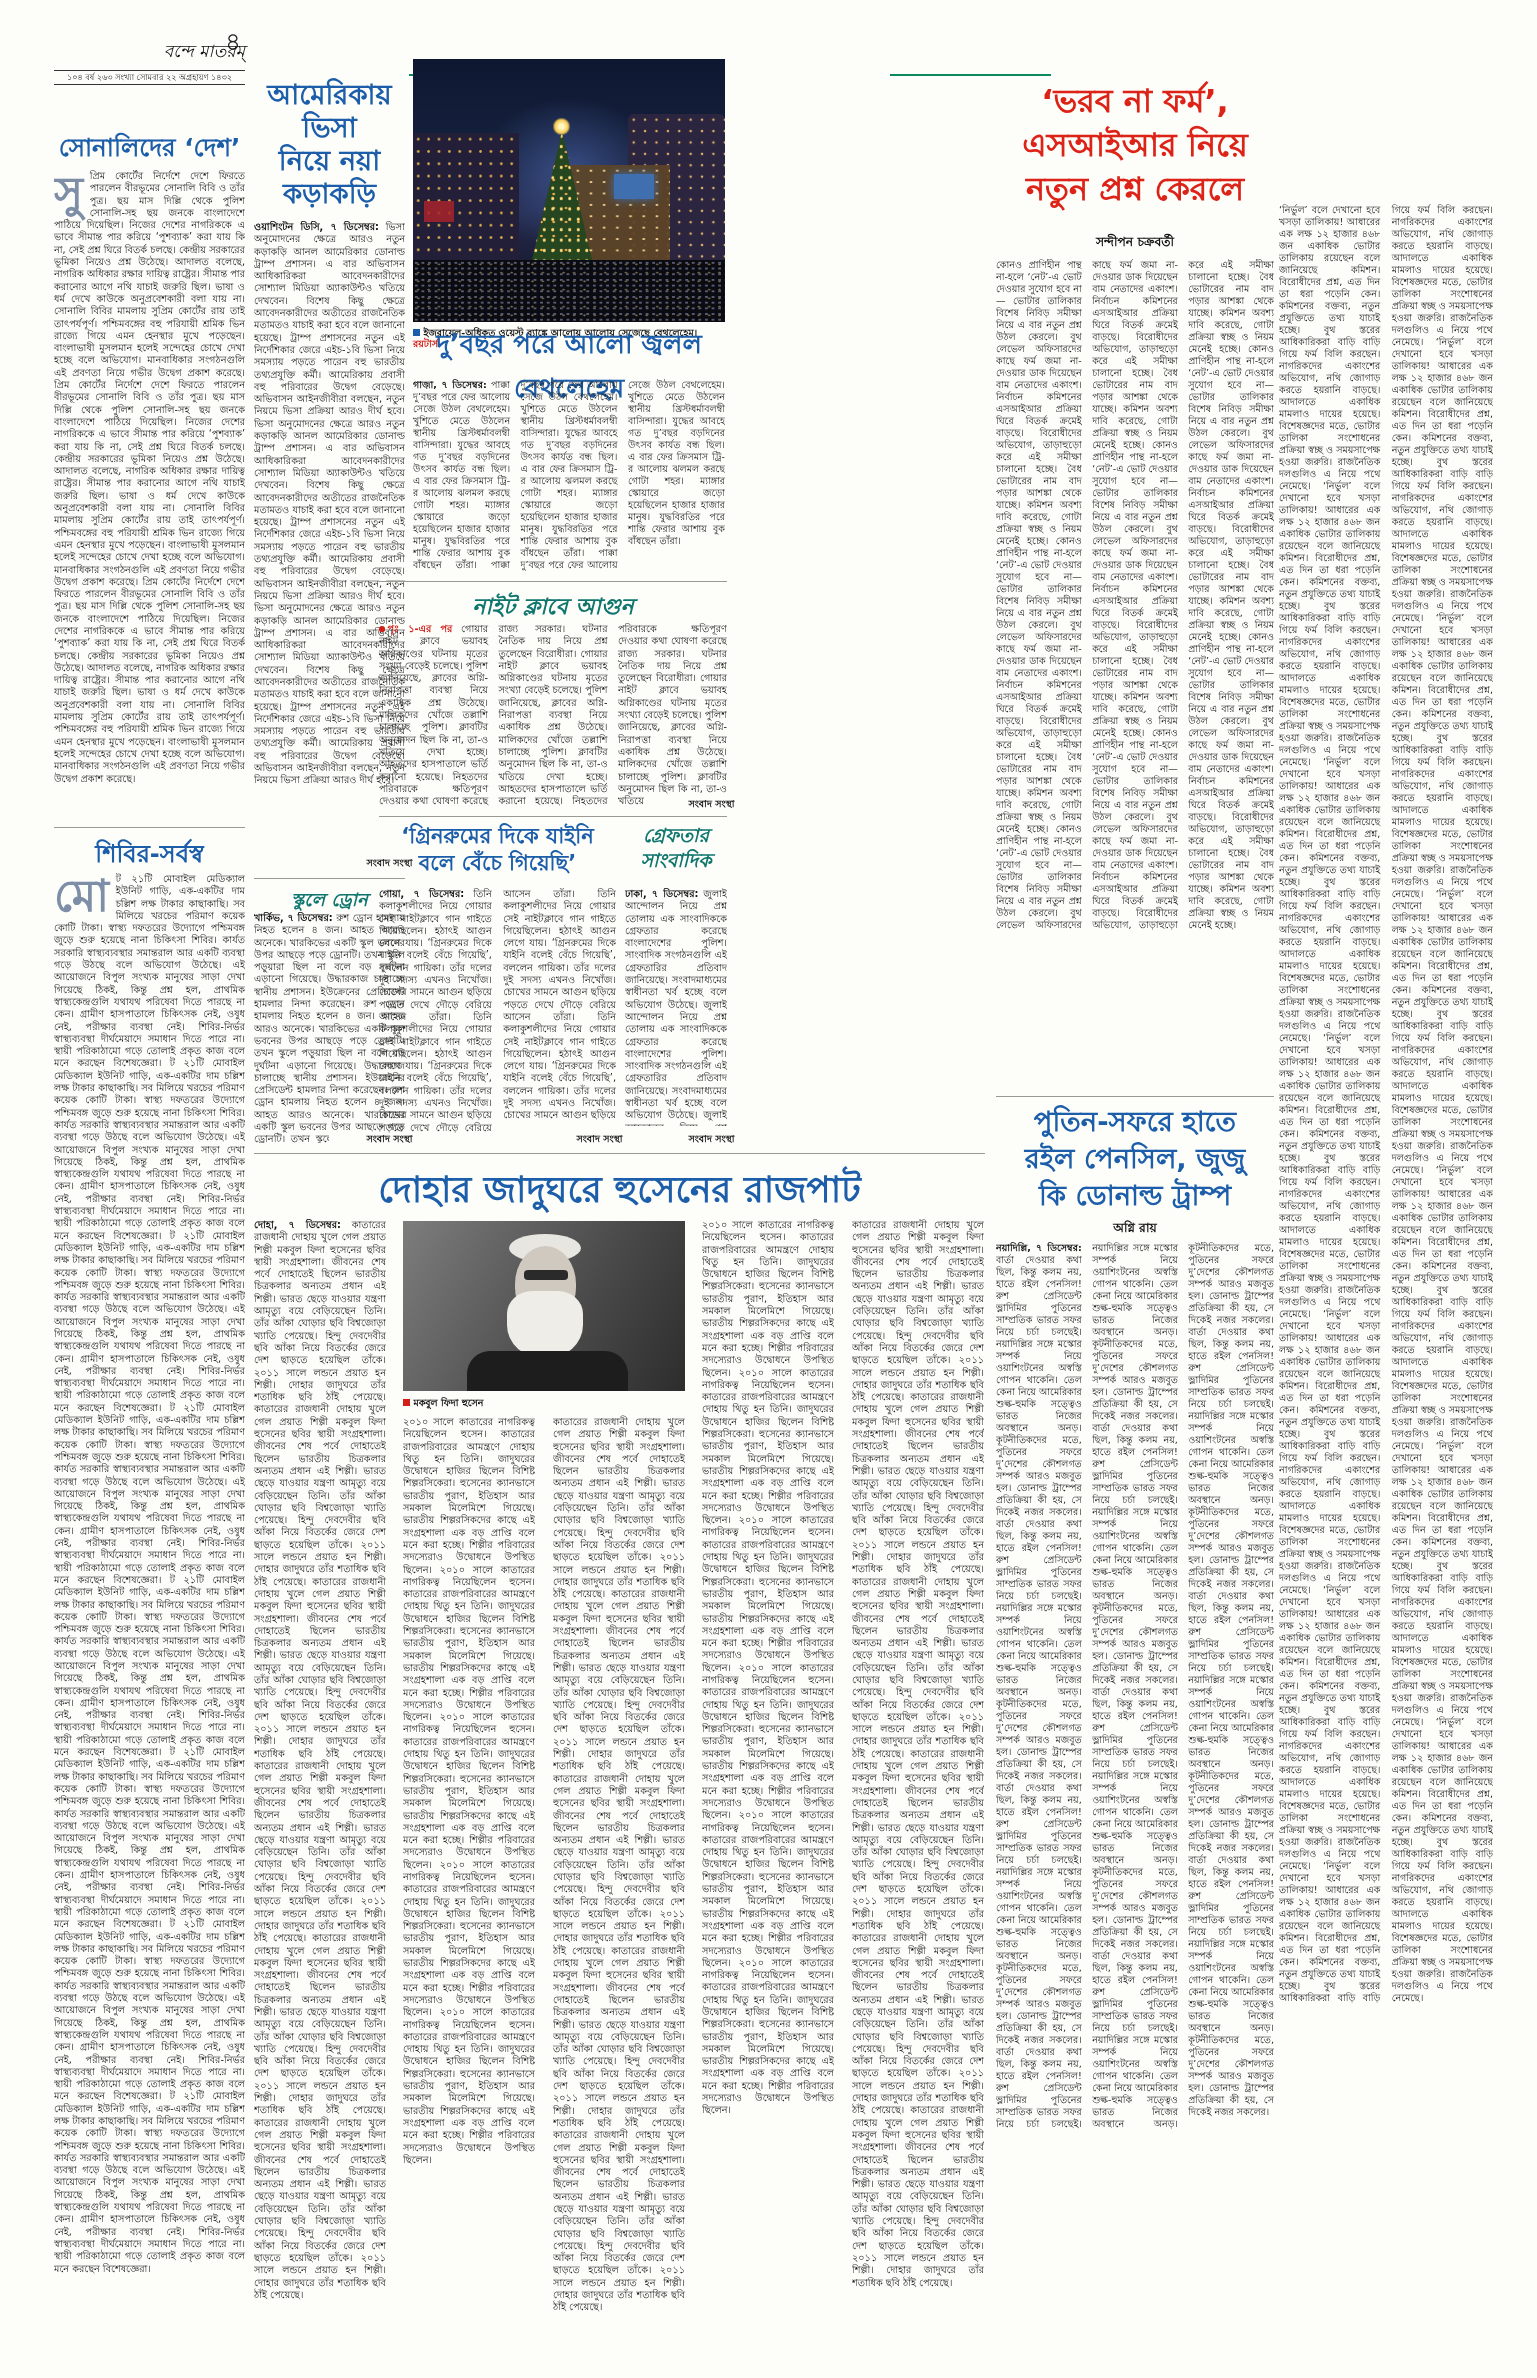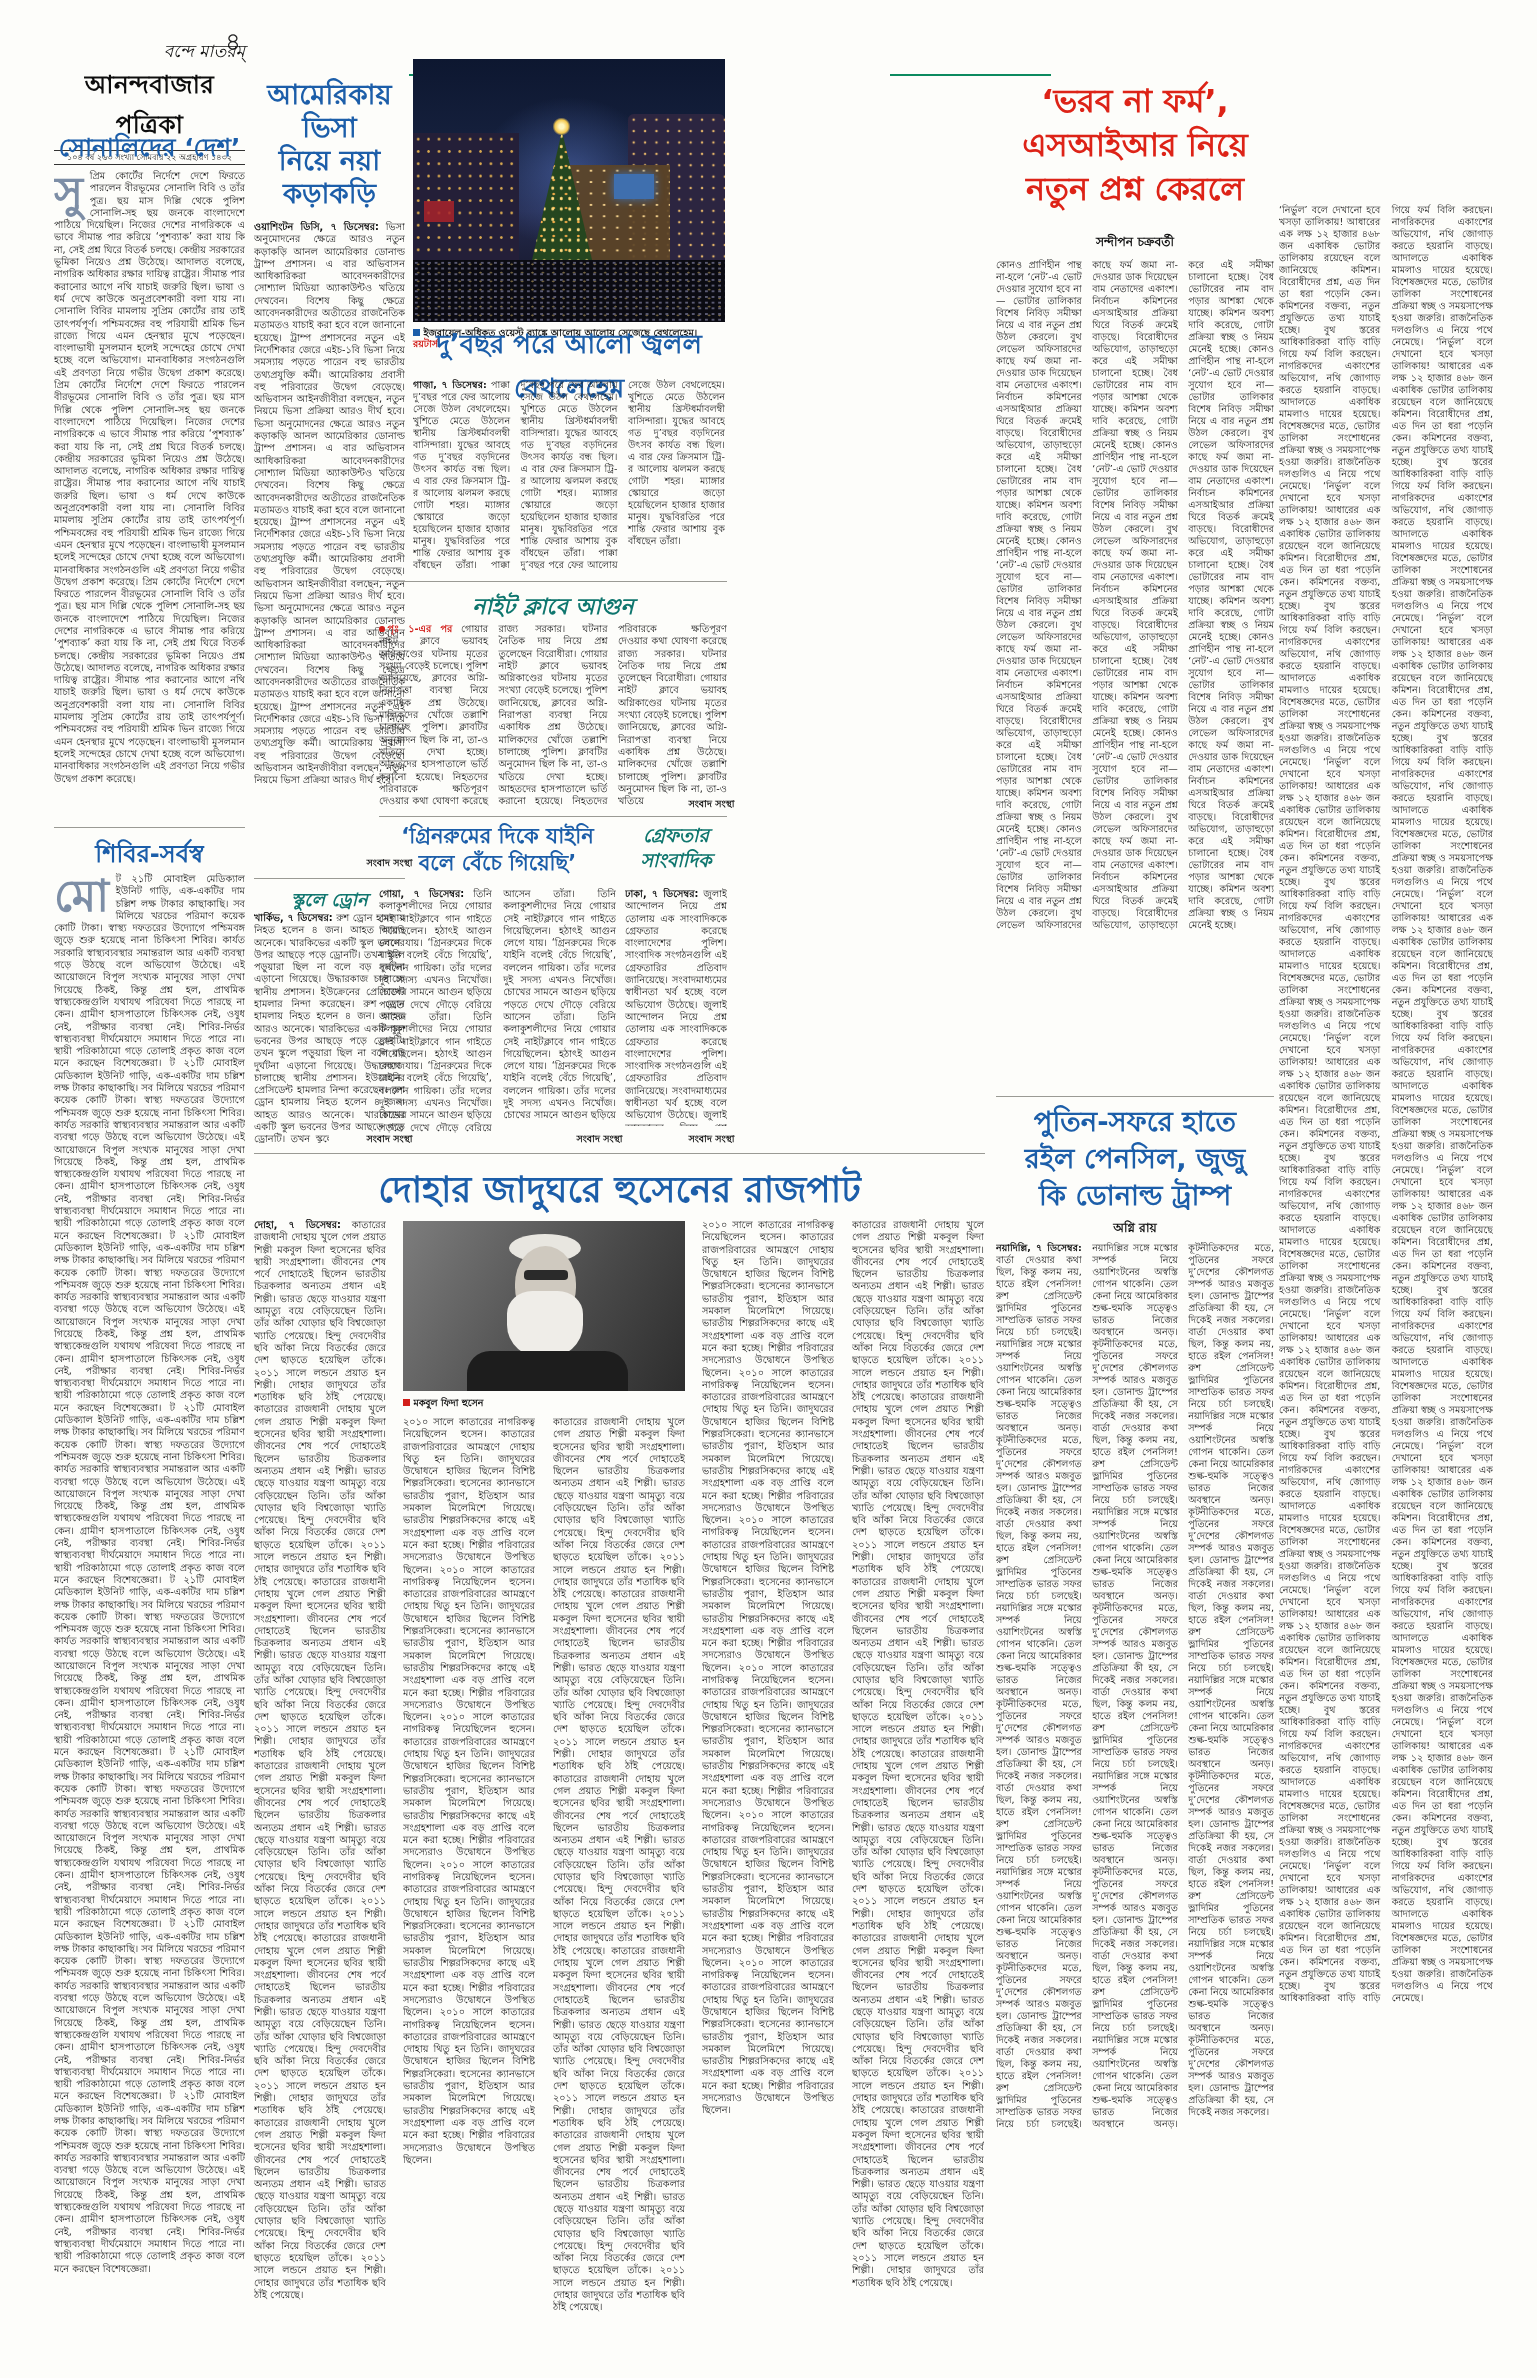--- a/index.html
+++ b/index.html
@@ -51,21 +51,20 @@
 </style>
 </head>
 <body>
 
 <div id="page">
 
   <div class="abs pageno" style="left:225px;top:23px;">৪</div>
 
   <div class="abs" style="left:54px;top:38px;width:191px;">
     <div class="m-motto">বন্দে মাতরম্</div>
-    <div class="m-title">আনন্দবাজার পত্রিকা</div>
     <div class="m-ed">১০৪ বর্ষ ২৬৩ সংখ্যা সোমবার ২২ অগ্রহায়ণ ১৪৩২</div>
   </div>
 
   <div class="abs rule-green" style="left:409px;top:74px;width:159px;"></div>
   <div class="abs rule-green" style="left:890px;top:74px;width:161px;"></div>
 
   <div class="abs h-blue" style="left:54px;top:129px;width:191px;font-size:24.6px;">সোনালিদের ‘দেশ’</div>
   <div class="abs body-text" style="left:54px;top:170px;width:191px;height:651px;">
     <span class="dropcap">সু</span><span>প্রিম কোর্টের নির্দেশে দেশে ফিরতে পারলেন বীরভূমের সোনালি বিবি ও তাঁর পুত্র। ছয় মাস দিল্লি থেকে পুলিশ সোনালি-সহ ছয় জনকে বাংলাদেশে পাঠিয়ে দিয়েছিল। নিজের দেশের নাগরিককে এ ভাবে সীমান্ত পার করিয়ে ‘পুশব্যাক’ করা যায় কি না, সেই প্রশ্ন ঘিরে বিতর্ক চলছে। কেন্দ্রীয় সরকারের ভূমিকা নিয়েও প্রশ্ন উঠেছে। আদালত বলেছে, নাগরিক অধিকার রক্ষার দায়িত্ব রাষ্ট্রের। সীমান্ত পার করানোর আগে নথি যাচাই জরুরি ছিল। ভাষা ও ধর্ম দেখে কাউকে অনুপ্রবেশকারী বলা যায় না। সোনালি বিবির মামলায় সুপ্রিম কোর্টের রায় তাই তাৎপর্যপূর্ণ। পশ্চিমবঙ্গের বহু পরিযায়ী শ্রমিক ভিন রাজ্যে গিয়ে এমন হেনস্থার মুখে পড়েছেন। বাংলাভাষী মুসলমান হলেই সন্দেহের চোখে দেখা হচ্ছে বলে অভিযোগ। মানবাধিকার সংগঠনগুলি এই প্রবণতা নিয়ে গভীর উদ্বেগ প্রকাশ করেছে। প্রিম কোর্টের নির্দেশে দেশে ফিরতে পারলেন বীরভূমের সোনালি বিবি ও তাঁর পুত্র। ছয় মাস দিল্লি থেকে পুলিশ সোনালি-সহ ছয় জনকে বাংলাদেশে পাঠিয়ে দিয়েছিল। নিজের দেশের নাগরিককে এ ভাবে সীমান্ত পার করিয়ে ‘পুশব্যাক’ করা যায় কি না, সেই প্রশ্ন ঘিরে বিতর্ক চলছে। কেন্দ্রীয় সরকারের ভূমিকা নিয়েও প্রশ্ন উঠেছে। আদালত বলেছে, নাগরিক অধিকার রক্ষার দায়িত্ব রাষ্ট্রের। সীমান্ত পার করানোর আগে নথি যাচাই জরুরি ছিল। ভাষা ও ধর্ম দেখে কাউকে অনুপ্রবেশকারী বলা যায় না। সোনালি বিবির মামলায় সুপ্রিম কোর্টের রায় তাই তাৎপর্যপূর্ণ। পশ্চিমবঙ্গের বহু পরিযায়ী শ্রমিক ভিন রাজ্যে গিয়ে এমন হেনস্থার মুখে পড়েছেন। বাংলাভাষী মুসলমান হলেই সন্দেহের চোখে দেখা হচ্ছে বলে অভিযোগ। মানবাধিকার সংগঠনগুলি এই প্রবণতা নিয়ে গভীর উদ্বেগ প্রকাশ করেছে। প্রিম কোর্টের নির্দেশে দেশে ফিরতে পারলেন বীরভূমের সোনালি বিবি ও তাঁর পুত্র। ছয় মাস দিল্লি থেকে পুলিশ সোনালি-সহ ছয় জনকে বাংলাদেশে পাঠিয়ে দিয়েছিল। নিজের দেশের নাগরিককে এ ভাবে সীমান্ত পার করিয়ে ‘পুশব্যাক’ করা যায় কি না, সেই প্রশ্ন ঘিরে বিতর্ক চলছে। কেন্দ্রীয় সরকারের ভূমিকা নিয়েও প্রশ্ন উঠেছে। আদালত বলেছে, নাগরিক অধিকার রক্ষার দায়িত্ব রাষ্ট্রের। সীমান্ত পার করানোর আগে নথি যাচাই জরুরি ছিল। ভাষা ও ধর্ম দেখে কাউকে অনুপ্রবেশকারী বলা যায় না। সোনালি বিবির মামলায় সুপ্রিম কোর্টের রায় তাই তাৎপর্যপূর্ণ। পশ্চিমবঙ্গের বহু পরিযায়ী শ্রমিক ভিন রাজ্যে গিয়ে এমন হেনস্থার মুখে পড়েছেন। বাংলাভাষী মুসলমান হলেই সন্দেহের চোখে দেখা হচ্ছে বলে অভিযোগ। মানবাধিকার সংগঠনগুলি এই প্রবণতা নিয়ে গভীর উদ্বেগ প্রকাশ করেছে।</span>
   </div>

